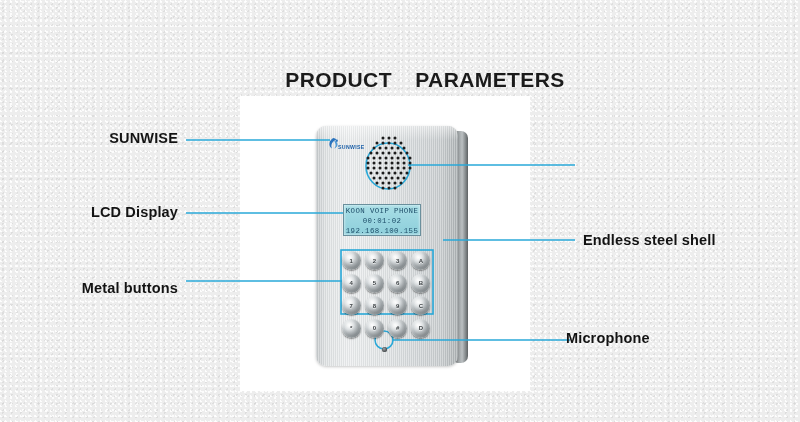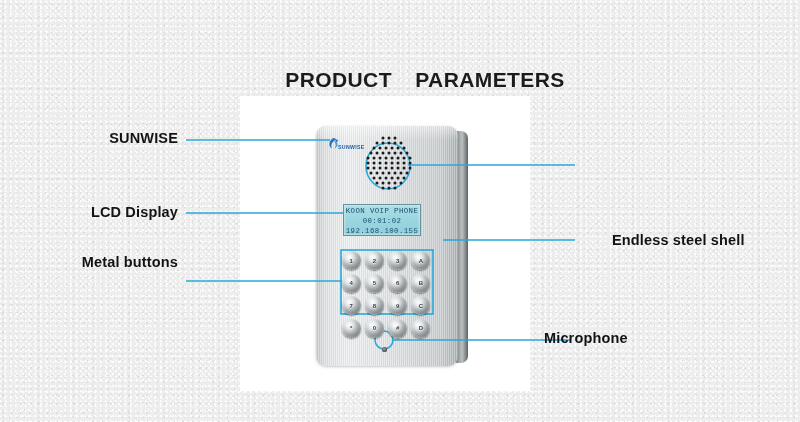--- a/index.html
+++ b/index.html
@@ -247,24 +247,24 @@
     font-weight: bold;
     color: #131313;
     white-space: nowrap;
     letter-spacing: .15px;
   }
   .label-left  { text-align: right; }
   .label-right { text-align: left; }
 
   #lbl-sunwise       { left: 0;     top: 130px; width: 178px; text-align: right; }
   #lbl-lcd           { left: 0;     top: 204px; width: 178px; text-align: right; }
-  #lbl-metal         { left: 0;     top: 254px; width: 178px; text-align: right; }
+  #lbl-metal         { left: 0;     top: 280px; width: 178px; text-align: right; }
   #lbl-loudspeaker   { left: 583px; top: 157px; }
-  #lbl-shell         { left: 583px; top: 232px; margin-left: 29px; }
-  #lbl-microphone    { left: 544px; top: 330px; }
+  #lbl-shell         { left: 583px; top: 232px; }
+  #lbl-microphone    { left: 566px; top: 330px; }
 </style>
 </head>
 <body>
 
 <div id="stage">
 
   <div id="title"><span>PRODUCT</span><span class="gapper">&nbsp;&nbsp;&nbsp;&nbsp;</span><span>PARAMETERS</span></div>
 
   <div id="panel"></div>
 

